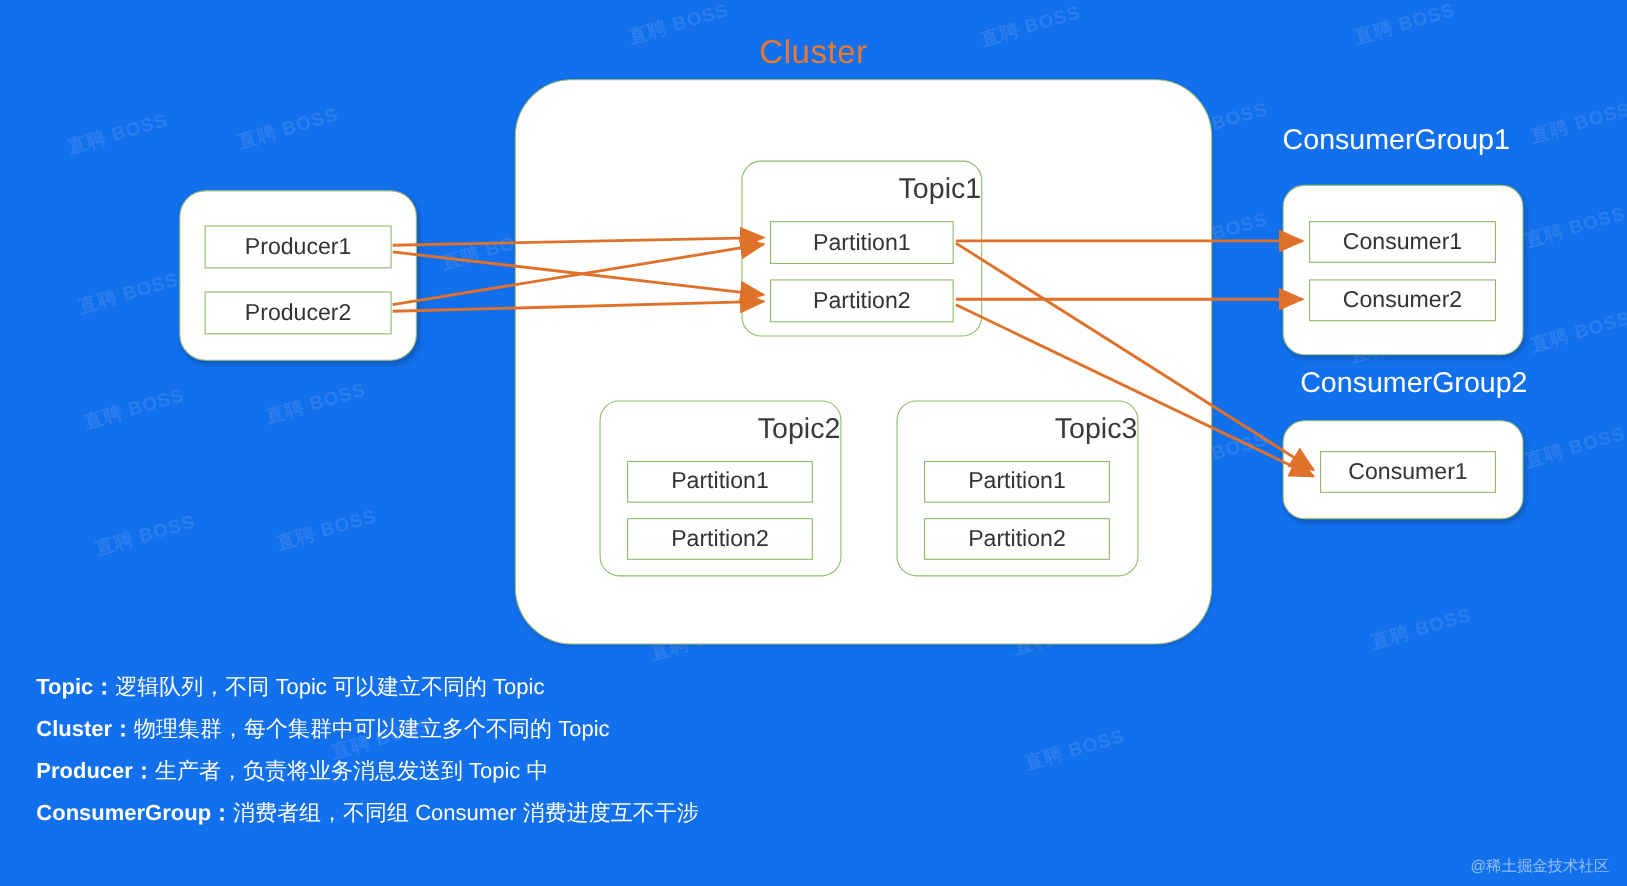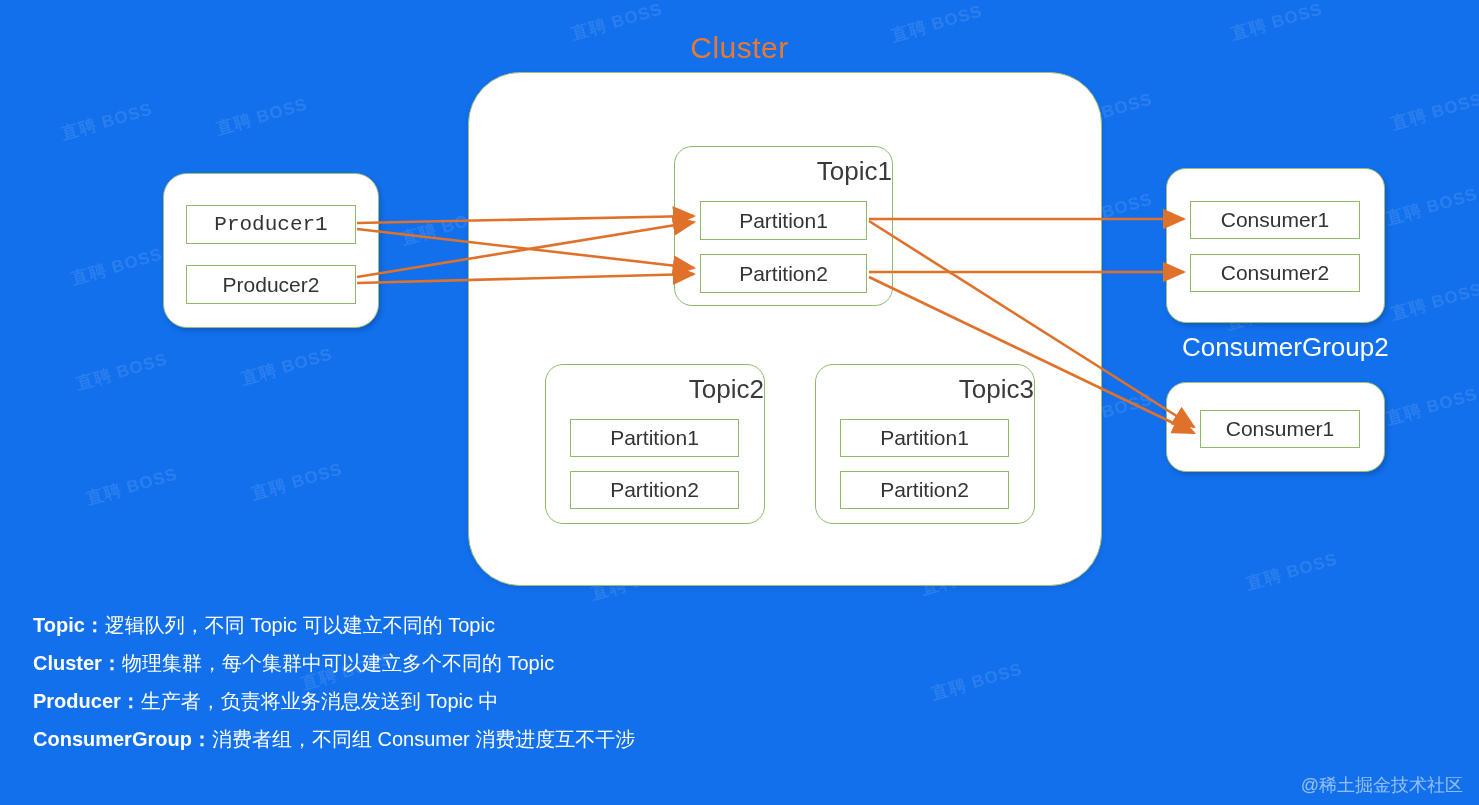--- a/index.html
+++ b/index.html
@@ -122,21 +122,21 @@
     display: flex;
     align-items: center;
     justify-content: center;
     font-size: 21px;
     color: #333333;
     font-weight: 300;
     z-index: 4;
   }
 
   
-  #producer1-cell { left: 186px; top: 205px; width: 170px; height: 39px; font-family: Liberation Mono, monospace; }
+  #producer1-cell { left: 186px; top: 205px; width: 170px; height: 39px; }
   #producer2-cell { left: 186px; top: 265px; width: 170px; height: 39px; }
 
   
   #t1-p1-cell { left: 700px; top: 201px; width: 167px; height: 39px; }
   #t1-p2-cell { left: 700px; top: 254px; width: 167px; height: 39px; }
   
   #t2-p1-cell { left: 570px; top: 419px; width: 169px; height: 38px; }
   #t2-p2-cell { left: 570px; top: 471px; width: 169px; height: 38px; }
   
   #t3-p1-cell { left: 840px; top: 419px; width: 169px; height: 38px; }
@@ -170,21 +170,21 @@
   }
   .legend-term { font-weight: bold; }
   .legend-desc { font-weight: normal; }
 
   
   #corner-watermark {
     position: absolute;
     right: 16px;
     bottom: 8px;
     color: rgba(255,255,255,0.55);
-    font-size: 18px;
+    font-size: 14px;
     z-index: 6;
     white-space: nowrap;
   }
 </style>
 </head>
 <body>
 
 <div id="stage">
 
   <div id="watermarks">
@@ -240,20 +240,21 @@
   </div>
   <div id="t2-p1-cell" class="cell">Partition1</div>
   <div id="t2-p2-cell" class="cell">Partition2</div>
 
   <div id="topic3-box" class="topic-box">
     <div class="topic-label">Topic3</div>
   </div>
   <div id="t3-p1-cell" class="cell">Partition1</div>
   <div id="t3-p2-cell" class="cell">Partition2</div>
 
+  <div id="cg1-title" class="group-title">ConsumerGroup1</div>
   <div id="consumer-group1-box" class="white-box"></div>
   <div id="cg1-c1-cell" class="cell">Consumer1</div>
   <div id="cg1-c2-cell" class="cell">Consumer2</div>
 
   <div id="cg2-title" class="group-title">ConsumerGroup2</div>
   <div id="consumer-group2-box" class="white-box"></div>
   <div id="cg2-c1-cell" class="cell">Consumer1</div>
 
   <svg id="arrows" width="1479" height="805" viewBox="0 0 1479 805">
     <defs>

